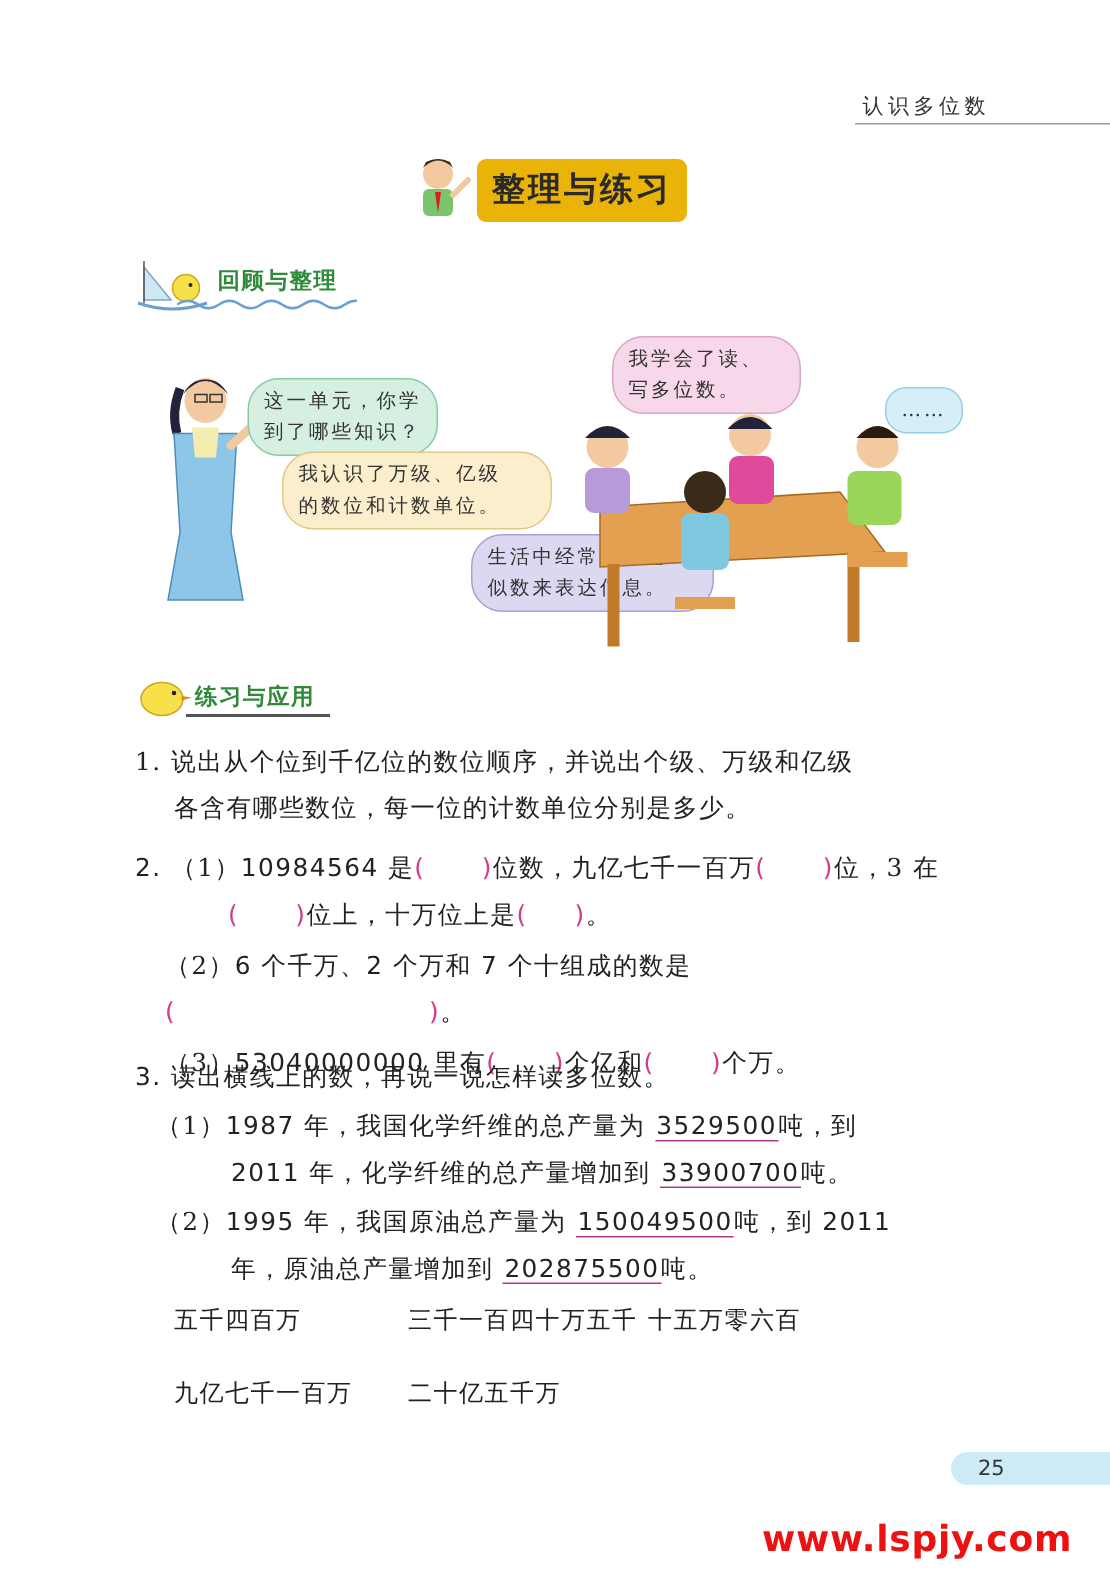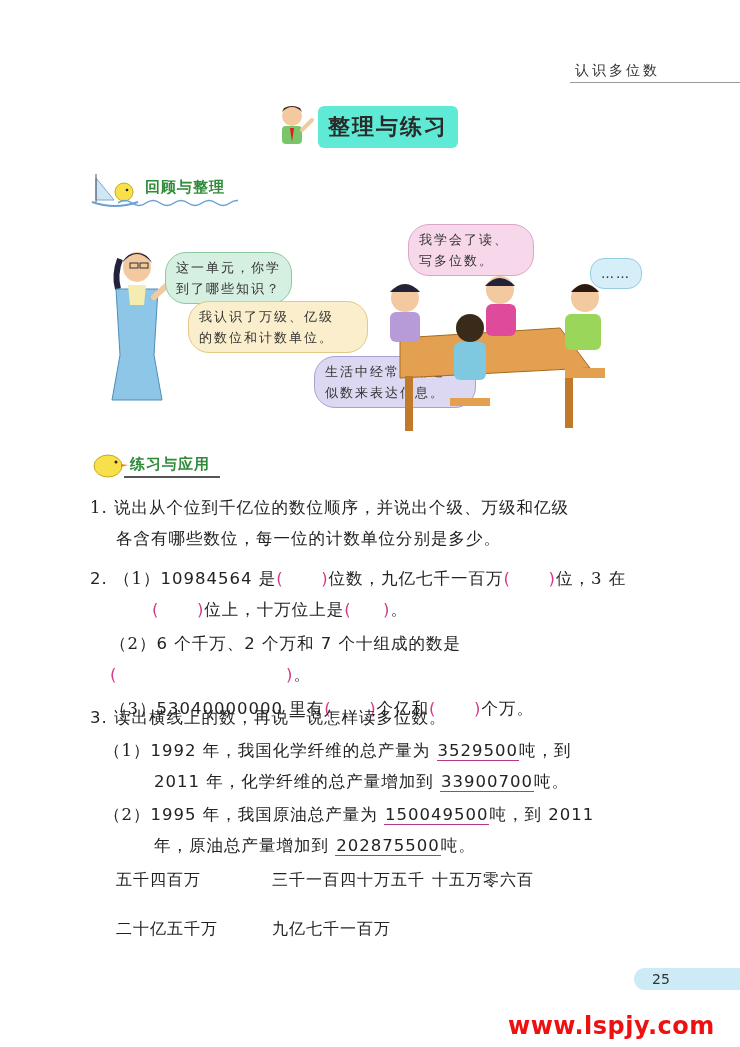--- a/index.html
+++ b/index.html
@@ -2,21 +2,21 @@
 <html><head>
 <meta charset="utf-8">
 <style>
   html, body { margin:0; padding:0; }
   body { width:740px; height:1047px; background:#ffffff; position:relative; overflow:hidden;
          font-family: "DejaVu Serif", "Liberation Serif", serif; color:#222; }
   .abs { position:absolute; }
   .chapter-header { left:575px; top:62px; font-size:14px; letter-spacing:3px; color:#333; }
   .chapter-rule { left:570px; top:82px; width:170px; height:1px; background:#9a9a9a; }
 
-  .title-box { left:318px; top:106px; width:140px; height:42px; background:#5eead4; border-radius:6px;
+  .title-box { left:318px; top:106px; width:140px; height:42px; background:#eab308; border-radius:6px;
                font-family:"DejaVu Sans", sans-serif; font-size:22px; font-weight:bold; line-height:42px;
                text-align:center; color:#2a2a2a; letter-spacing:2px; }
   .boy-icon { left:272px; top:102px; width:44px; height:46px; }
 
   .sec-title { font-family:"DejaVu Sans", sans-serif; font-size:15px; color:#2f8a3a; font-weight:bold; letter-spacing:1px; }
   .wave { left:118px; top:198px; width:120px; height:10px; }
 
   .bubble { position:absolute; border-radius:21px; font-size:13px; line-height:21px; padding:4px 10px; letter-spacing:2px; color:#333; }
   .b-green { background:#d5efe0; border:1px solid #8cc9a0; }
   .b-yellow { background:#fbeecc; border:1px solid #e2c98a; }
@@ -141,21 +141,21 @@
   </div>
   <div style="padding-left:20px;margin-top:3px">
     <span>（3）</span><span class="num">53040000000</span>
     <span>里有</span><span class="paren">(&nbsp;&nbsp;&nbsp;&nbsp;&nbsp;&nbsp;)</span><span>个亿和</span><span class="paren">(&nbsp;&nbsp;&nbsp;&nbsp;&nbsp;&nbsp;)</span><span>个万。</span>
   </div>
 </div>
 
 <div class="q" style="top:702px;width:560px">
   <div><span class="num">3.</span>&nbsp;<span>读出横线上的数，再说一说怎样读多位数。</span></div>
   <div style="padding-left:14px;margin-top:2px">
-    <span>（1）</span><span class="num">1992 年，我国化学纤维的总产量为</span>
+    <span>（1）</span><span class="num">1987 年，我国化学纤维的总产量为</span>
     <span class="ul">3529500</span><span>吨，到</span>
   </div>
   <div style="padding-left:64px">
     <span class="num">2011 年，化学纤维的总产量增加到</span>
     <span class="ul">33900700</span><span>吨。</span>
   </div>
   <div style="padding-left:14px;margin-top:2px">
     <span>（2）</span><span class="num">1995 年，我国原油总产量为</span>
     <span class="ul">150049500</span><span class="num">吨，到 2011</span>
   </div>
@@ -163,19 +163,19 @@
     <span>年，原油总产量增加到</span>
     <span class="ul">202875500</span><span>吨。</span>
   </div>
 </div>
 
 <div class="q" style="top:864px;width:560px">
   <div class="grid4" style="padding-left:26px">
     <span>五千四百万</span>
     <span>三千一百四十万五千</span>
     <span>十五万零六百</span>
+    <span>九亿七千一百万</span>
     <span>二十亿五千万</span>
-    <span>九亿七千一百万</span>
   </div>
 </div>
 
 <div class="abs page-num">25</div>
 <div class="abs watermark">www.lspjy.com</div>
 
 </body></html>

